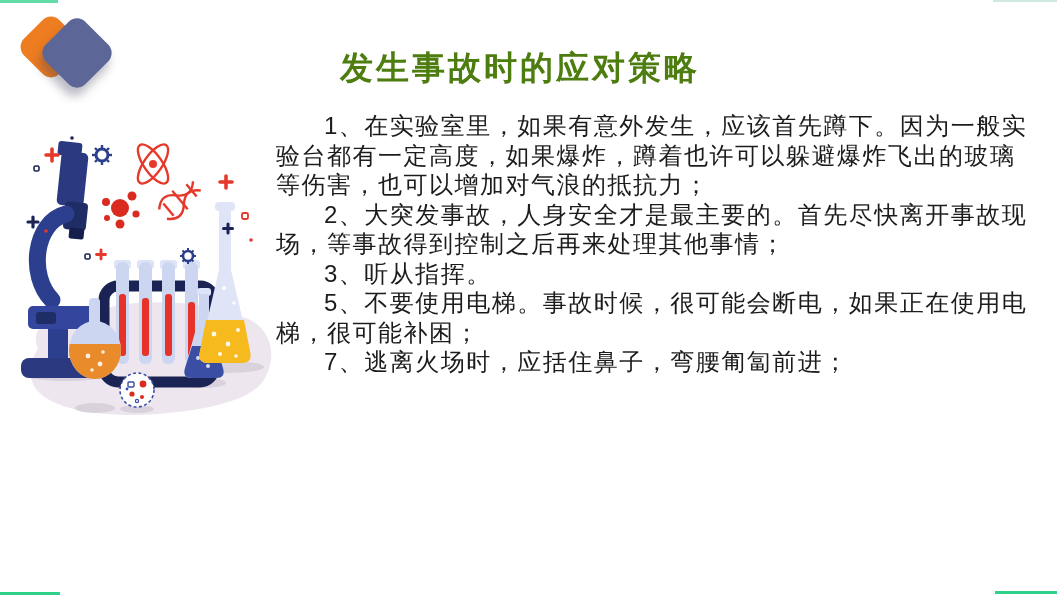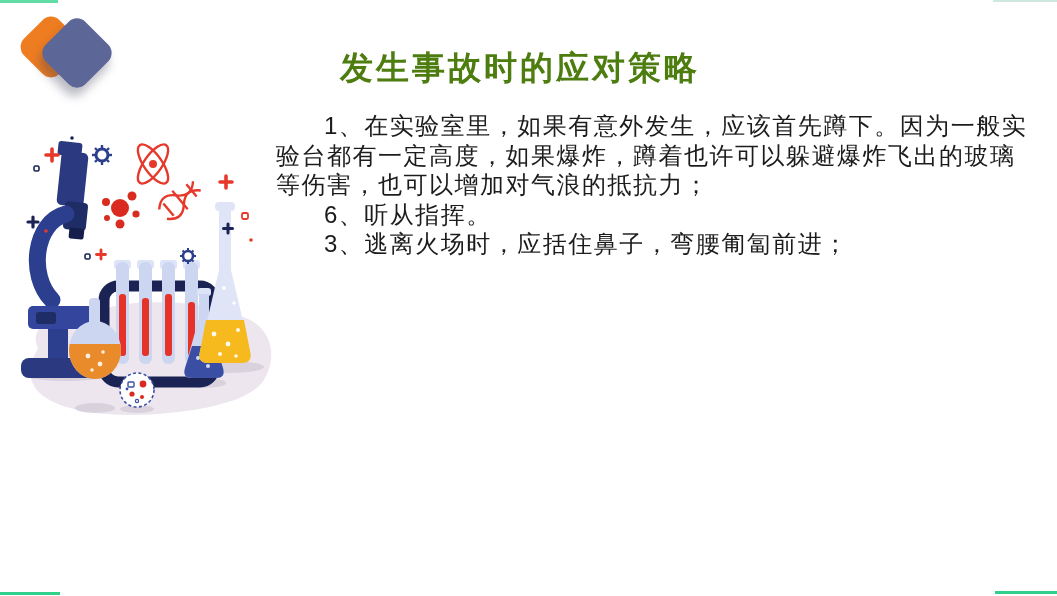--- a/index.html
+++ b/index.html
@@ -47,22 +47,24 @@
   <div class="accent bl"></div>
   <div class="accent br"></div>
 
   <div class="diamond back"></div>
   <div class="diamond front"></div>
 
   <div class="title">发生事故时的应对策略</div>
 
   <div class="content">
     <p>1、在实验室里，如果有意外发生，应该首先蹲下。因为一般实验台都有一定高度，如果爆炸，蹲着也许可以躲避爆炸飞出的玻璃等伤害，也可以增加对气浪的抵抗力；</p>
-    <p>6、听从指挥。</p>
-    <p>3、逃离火场时，应括住鼻子，弯腰匍匐前进；</p>
+    <p>2、大突发事故，人身安全才是最主要的。首先尽快离开事故现场，等事故得到控制之后再来处理其他事情；</p>
+    <p>3、听从指挥。</p>
+    <p>5、不要使用电梯。事故时候，很可能会断电，如果正在使用电梯，很可能补困；</p>
+    <p>7、逃离火场时，应括住鼻子，弯腰匍匐前进；</p>
   </div>
 
   <svg class="illus" viewBox="0 0 272 312" xmlns="http://www.w3.org/2000/svg">
 
     <g>
       <path fill="#ede6ef" d="M30,230 C18,205 55,192 95,192 C120,180 200,182 232,198
         C262,206 270,235 258,258 C248,282 200,292 150,296 C95,300 40,292 26,268 C18,252 24,242 30,230 Z"></path>
     </g>
 
     <g fill="#d9d2dd">

